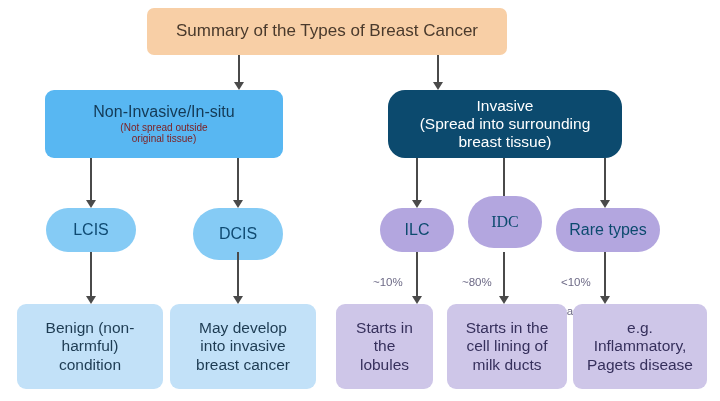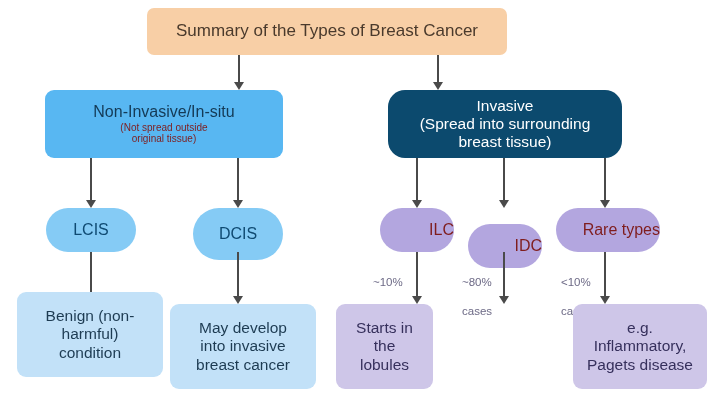--- a/index.html
+++ b/index.html
@@ -64,22 +64,21 @@
     border-radius: 999px;
     font-size: 16px;
   }
   .pill-blue {
     background: #85CBF5;
     color: #0f4a72;
     justify-content: center;
   }
   .pill-purple {
     background: #B3A6DF;
-    color: #7f1d1d;
-    align-items: flex-end;
+    color: #0c4a6e;
   }
 
   
   .leaf {
     border-radius: 9px;
     font-size: 15.5px;
   }
   .leaf-blue {
     background: #C2E1F8;
     color: #1d3b52;
@@ -175,21 +174,21 @@
   <div class="node pill pill-blue" style="left:46px; top:208px; width:90px; height:44px;">
     <span>LCIS</span>
   </div>
   <div class="node pill pill-blue" style="left:193px; top:208px; width:90px; height:52px;">
     <span>DCIS</span>
   </div>
 
   <div class="node pill pill-purple" style="left:380px; top:208px; width:74px; height:44px;">
     <span>ILC</span>
   </div>
-  <div class="node pill pill-purple" style="left:468px; top:224px; width:74px; height:44px;">
+  <div class="node pill pill-purple" style="left:468px; top:196px; width:74px; height:52px;font-family:Liberation Serif, serif;">
     <span>IDC</span>
   </div>
   <div class="node pill pill-purple" style="left:556px; top:208px; width:104px; height:44px;">
     <span>Rare types</span>
   </div>
 
   <div class="conn" style="left:90px; top:252px; width:2px; height:52px;">
     <div class="conn-line" style="height:44px;"></div>
     <div class="conn-head" style="top:44px;"></div>
   </div>
@@ -217,35 +216,40 @@
   </div>
   <div class="pct" style="left:462px; top:261px;">
     <span>~80%</span><br>
     <span>cases</span>
   </div>
   <div class="pct" style="left:561px; top:261px;">
     <span>&lt;10%</span><br>
     <span>cases</span>
   </div>
 
-  <div class="node leaf leaf-blue" style="left:17px; top:292px; width:146px; height:85px;">
+  <div class="node leaf leaf-blue" style="left:17px; top:304px; width:146px; height:85px;">
     <span>Benign  (non-</span>
     <span>harmful)</span>
     <span>condition</span>
   </div>
   <div class="node leaf leaf-blue" style="left:170px; top:304px; width:146px; height:85px;">
     <span>May develop</span>
     <span>into invasive</span>
     <span>breast cancer</span>
   </div>
 
   <div class="node leaf leaf-purple" style="left:336px; top:304px; width:97px; height:85px;">
     <span>Starts in</span>
     <span>the</span>
     <span>lobules</span>
   </div>
+  <div class="node leaf leaf-purple" style="left:447px; top:304px; width:120px; height:85px;">
+    <span>Starts in the</span>
+    <span>cell lining of</span>
+    <span>milk ducts</span>
+  </div>
   <div class="node leaf leaf-purple" style="left:573px; top:304px; width:134px; height:85px;">
     <span>e.g.</span>
     <span>Inflammatory,</span>
     <span>Pagets disease</span>
   </div>
 
 </div>
 
 </body></html>

